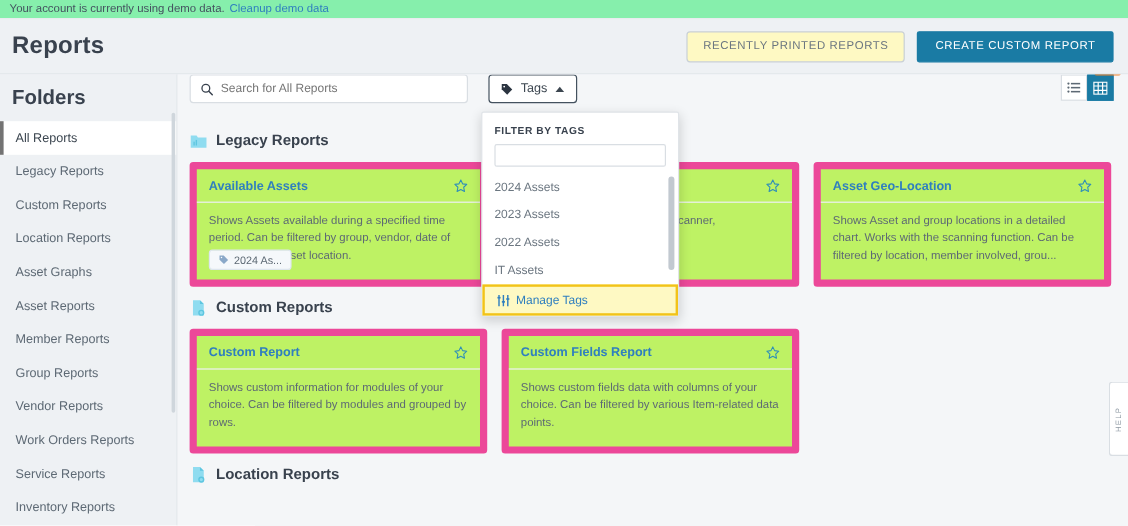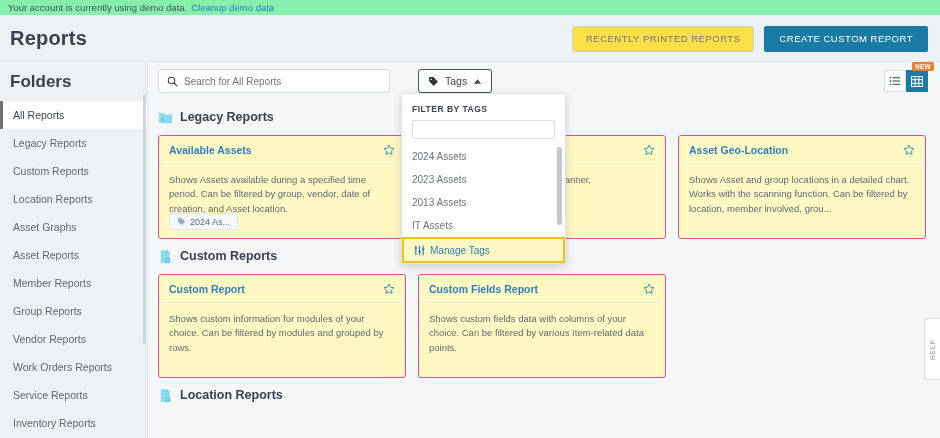--- a/index.html
+++ b/index.html
@@ -23,21 +23,21 @@
   
   .page-header {
     height: 46px; background: #eef1f4;
     display: flex; align-items: center; justify-content: space-between;
     padding: 0 12px 0 10px;
     border-bottom: 1px solid #e2e6ea;
   }
   .page-title { font-size: 20px; font-weight: bold; color: #39424e; letter-spacing: .2px; }
   .hdr-actions { display: flex; align-items: center; gap: 10px; }
   .btn-outline {
-    background: #fde047; border: 1px solid #c9d0d6; border-radius: 3px;
+    background: #fef9c3; border: 1px solid #c9d0d6; border-radius: 3px;
     height: 26px; padding: 0 13px; font-size: 9.5px; letter-spacing: .5px;
     color: #6b7680; cursor: pointer; display: flex; align-items: center;
     font-family: "Liberation Sans", sans-serif;
   }
   .btn-primary {
     background: #1a7ba4; border: 1px solid #1a7ba4; border-radius: 2px;
     height: 26px; padding: 0 14px; font-size: 9.5px; letter-spacing: .5px;
     color: #ffffff; cursor: pointer; display: flex; align-items: center;
     font-family: "Liberation Sans", sans-serif;
   }
@@ -65,22 +65,22 @@
   }
   .side-scroll {
     position: absolute; right: 1px; top: 32px;
     width: 3px; height: 250px; background: #cfd6dc; border-radius: 2px;
   }
 
   
   .main { flex: 1; position: relative; background: #f4f6f8; overflow: hidden; }
 
   .toolbar {
-    height: 38px; display: flex; align-items: center;
-    padding: 0 12px 0 10px; gap: 28px;
+    height: 38px; display: flex; 
+    padding: 0 12px 0 10px; gap: 17px;
   }
   .search-box {
     width: 232px; height: 24px; background: #ffffff;
     border: 1px solid #d9dee3; border-radius: 3px;
     display: flex; align-items: center; padding: 0 8px; gap: 6px;
   }
   .search-box input {
     border: none; outline: none; font-size: 10px; color: #8d98a2;
     width: 100%; font-family: "Liberation Sans", sans-serif; background: transparent;
   }
@@ -107,21 +107,21 @@
 
   
   .section { padding: 0 12px 0 10px; }
   .section-head {
     display: flex; align-items: center; gap: 7px;
     height: 26px; margin-top: 4px;
   }
   .section-title { font-size: 12.5px; font-weight: bold; color: #39424e; }
   .cards-row { display: flex; gap: 12px; margin-top: 5px; }
   .card {
-    width: 248px; background: #fef9c3; border: 1px solid #ec4899;
+    width: 248px; background: #bef264; border: 6px solid #ec4899;
     border-radius: 3px; height: 104px; position: relative;
   }
   .card-head {
     height: 28px; display: flex; align-items: center; justify-content: space-between;
     padding: 0 10px; border-bottom: 1px solid #eef1f4;
   }
   .card-title { font-size: 10.5px; color: #2f7fbf; font-weight: bold; cursor: pointer; }
   .card-desc {
     font-size: 9.5px; color: #5d6974; line-height: 1.5;
     padding: 9px 10px 0 10px;
@@ -419,21 +419,21 @@
         </div>
         <div class="dd-list">
           <div id="dd-options">
               <div class="dd-item">
                 <span>2024 Assets</span>
               </div>
               <div class="dd-item">
                 <span>2023 Assets</span>
               </div>
               <div class="dd-item">
-                <span>2013 Assets</span>
+                <span>2022 Assets</span>
               </div>
               <div class="dd-item">
                 <span>IT Assets</span>
               </div>
             </div>
           <div class="dd-scroll"></div>
         </div>
         <div class="dd-manage">
           <span class="icon">
             <svg width="11" height="11" viewBox="0 0 12 12">

